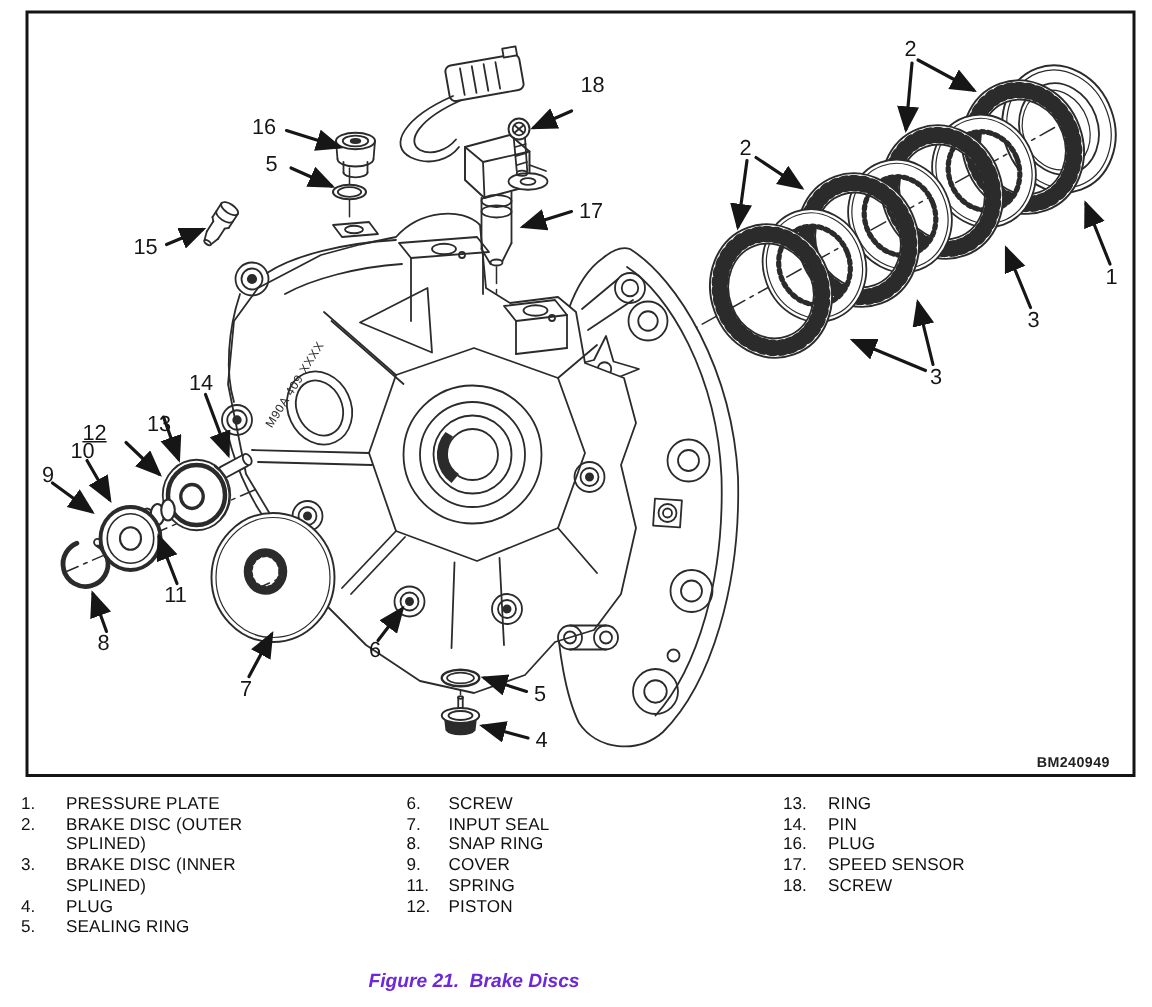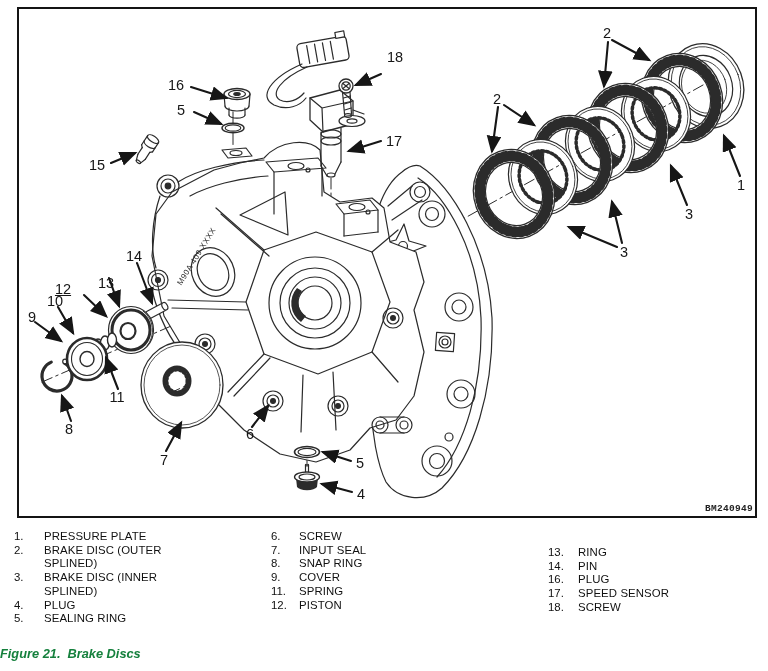--- a/index.html
+++ b/index.html
@@ -4,35 +4,35 @@
 <style>
   html,body{margin:0;padding:0;background:#fff;}
   .page{position:relative;width:768px;height:671px;background:#fff;overflow:hidden;
         font-family:"Liberation Sans","DejaVu Sans",sans-serif;color:#111;}
   .frame{position:absolute;left:17px;top:7px;width:740px;height:511px;
          border:2px solid #141414;box-sizing:border-box;background:#fff;}
   svg.art{position:absolute;left:0;top:0;}
   #callout-layer{position:absolute;left:0;top:0;width:768px;height:520px;}
   .callout{position:absolute;transform:translate(-50%,-50%);font-size:14.5px;
            color:#161616;letter-spacing:0;white-space:nowrap;}
-  .frame-label{position:absolute;right:15px;top:503px;font-size:9.5px;font-weight:bold;
-               color:#222;letter-spacing:.3px;font-family:Liberation Mono, monospace;}
+  .frame-label{position:absolute;right:28px;top:503px;font-size:9.5px;font-weight:bold;
+               color:#222;letter-spacing:.3px;}
   .parts{position:absolute;left:0;top:530px;width:768px;height:105px;font-size:11.4px;}
   .parts-col{position:absolute;top:0;}
   .parts-col.c0{left:14px;width:180px;}
   .parts-col.c1{left:271px;width:200px;}
-  .parts-col.c2{left:548px;width:220px;margin-top:16px;}
+  .parts-col.c2{left:522px;width:220px;}
   .part-row{display:flex;line-height:13.7px;}
   .c0 .part-num{width:30px;flex:none;}
   .c1 .part-num{width:28px;flex:none;}
   .c2 .part-num{width:30px;flex:none;}
   .c0 .part-name{width:135px;}
   .part-name{letter-spacing:.1px;}
-  .caption{position:absolute;left:0;top:646px;width:632px;text-align:left;
-           font-size:12.8px;font-weight:bold;font-style:italic;color:#15803d;}
+  .caption{position:absolute;left:0;top:646px;width:632px;text-align:center;
+           font-size:12.8px;font-weight:bold;font-style:italic;color:#6d28d9;}
   .caption .pfx{margin-right:7px;}
 </style>
 </head>
 <body>
 
 <div class="page">
 
   <div class="frame"></div>
 
   <svg class="art" width="768" height="520" viewBox="0 0 768 520">

